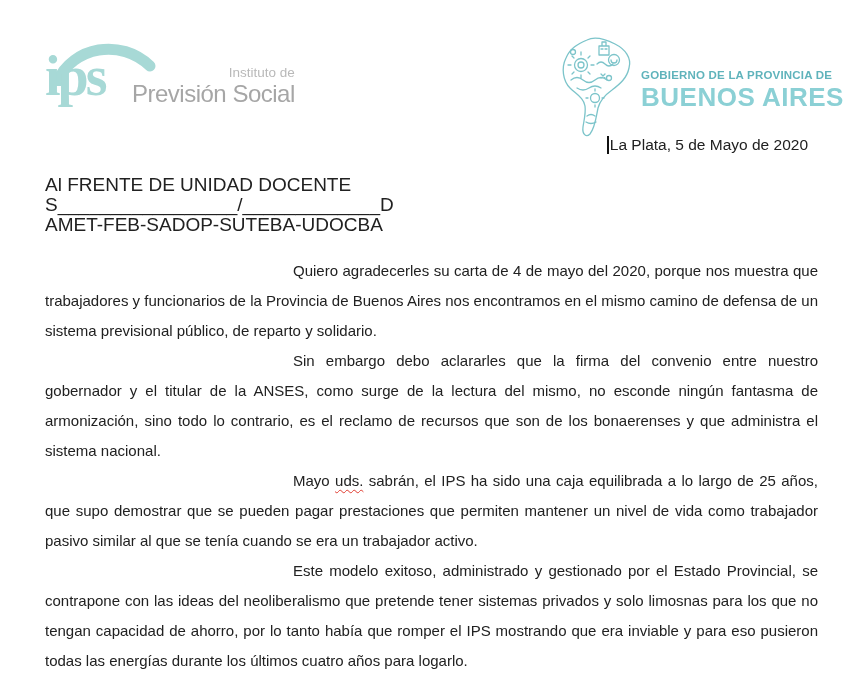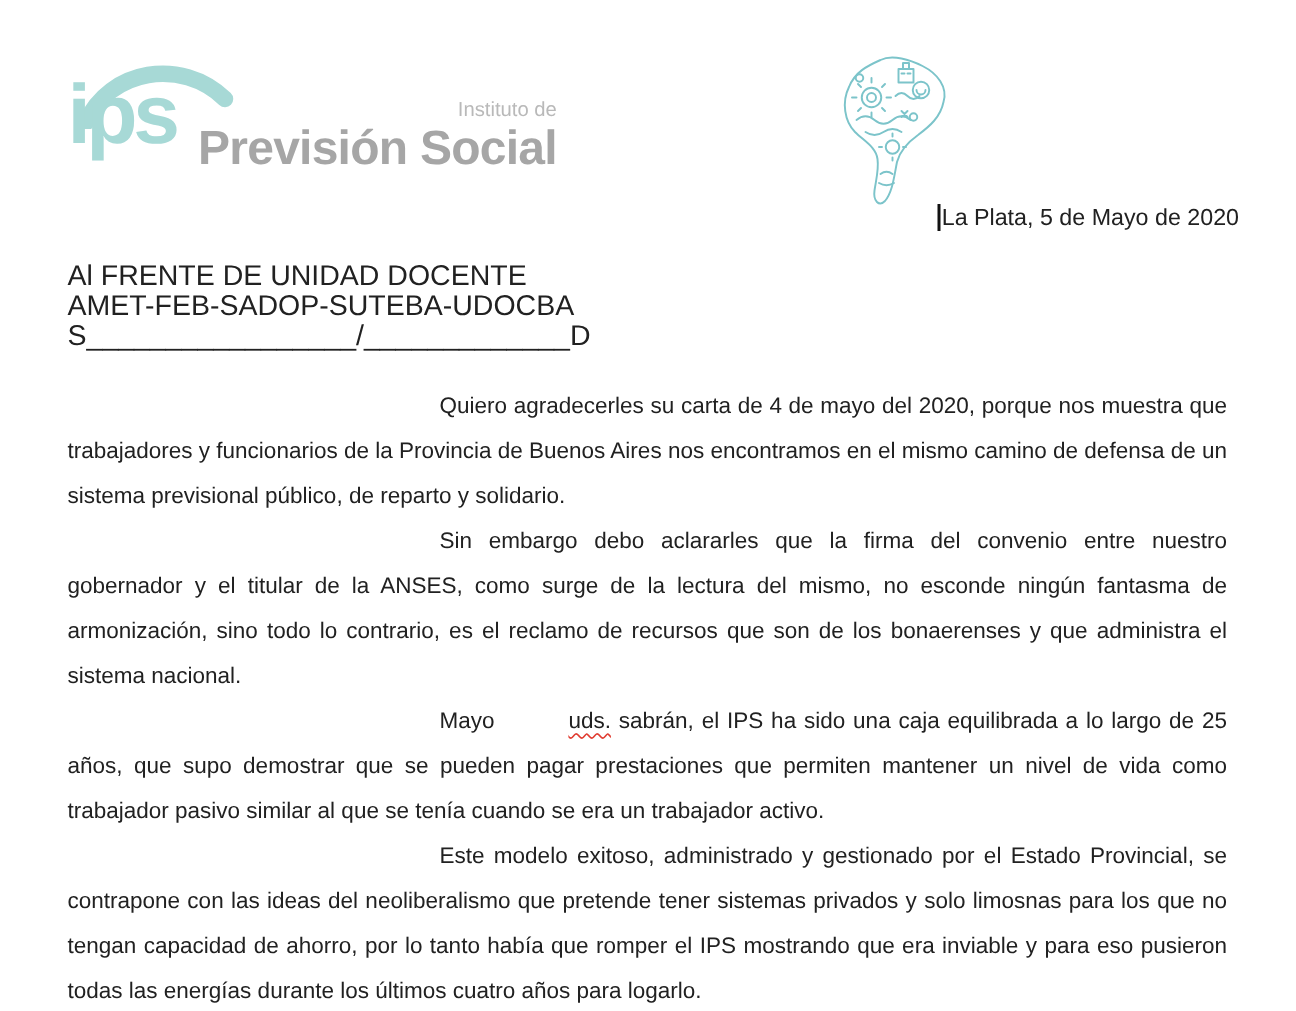--- a/index.html
+++ b/index.html
@@ -11,39 +11,39 @@
     overflow: hidden;
     font-family: "Liberation Sans", sans-serif;
     color: var(--text, #212121);
   }
 
   
   .ips-logo { position: absolute; left: 45px; top: 38px; width: 280px; height: 82px; }
   .ips-arc { position: absolute; left: 6px; top: 0; }
   .ips-acronym {
     position: absolute; left: 0; top: 10px;
-    font-family: Liberation Sans, sans-serif;
+    font-family: Liberation Serif, serif;
     font-weight: bold; font-size: 56px; line-height: 1;
     letter-spacing: -3px;
     color: var(--ips-teal, #a7d9d6);
   }
   .ips-sub { position: absolute; left: 87px; top: 28px; line-height: 1; white-space: nowrap; }
   .ips-sub-line1 { display: block; font-size: 13.5px; color: var(--logo-gray-light, #b9b9b9); margin-bottom: 2px; text-align: right; }
-  .ips-sub-line2 { display: block; font-size: 32px; font-weight: bold; letter-spacing: -0.5px; color: var(--logo-gray, #a6a6a6); }
+  .ips-sub-line2 { display: block; font-size: 24px; font-weight: normal; letter-spacing: -0.5px; color: var(--logo-gray, #a6a6a6); }
 
   
   .gov-logo { position: absolute; left: 557px; top: 34px; width: 270px; height: 108px; }
   .gov-emblem { position: absolute; left: 0; top: 0; }
   .gov-text { position: absolute; left: 84px; top: 36px; white-space: nowrap; line-height: 1; }
   .gov-line1 { display: block; font-size: 11.5px; font-weight: bold; letter-spacing: 0.2px; color: var(--gov-teal-small, #5fb3bb); margin-bottom: 2px; }
   .gov-line2 { display: block; font-size: 26px; font-weight: bold; letter-spacing: 0.5px; color: var(--gov-teal-large, #8bd0d5); }
 
   
   .date-row {
-    position: absolute; top: 136px; right: 38px;
+    position: absolute; top: 136px; right: 56px;
     font-size: 15.5px; white-space: nowrap;
   }
   .text-cursor {
     display: inline-block; width: 2px; height: 18px;
     background: #111; vertical-align: -4px; margin-right: 1px;
   }
 
   
   .recipient { position: absolute; left: 45px; top: 175px; font-size: 19px; line-height: 20px; }
   .recipient .line { white-space: nowrap; }
@@ -54,21 +54,20 @@
     font-size: 15px; line-height: 30px;
     text-align: justify;
   }
   .letter-body p { margin: 0; text-indent: 248px; }
   .spell-error {
     text-decoration: underline;
     text-decoration-style: wavy;
     text-decoration-color: var(--spell-error, #e03c31);
     text-decoration-thickness: 1px;
     text-underline-offset: 3px;
-    margin-left: 44px;
   }
 </style>
 </head>
 <body>
 
 <div class="page">
 
   <div class="ips-logo">
     <svg class="ips-arc" width="106" height="48" viewBox="0 0 106 48">
       <path d="M6,44 C22,8 70,0 99,28" fill="none" stroke="#a7d9d6" stroke-width="11" stroke-linecap="round"></path>
@@ -94,30 +93,34 @@
         <path d="M14,46 q6,-5 12,0 q6,5 12,0 q6,-5 12,0"></path>
         <path d="M20,54 q6,4 12,0 q6,-4 12,0"></path>
         <circle cx="38" cy="64" r="4.5"></circle>
         <path d="M38,57 v-2 M38,71 v2 M31,64 h-2 M45,64 h2"></path>
         <path d="M30,82 q4,-3 8,0 M29,88 q5,3 10,0"></path>
         <circle cx="52" cy="44" r="2.5"></circle>
         <circle cx="16" cy="18" r="2.5"></circle>
         <path d="M44,40 l4,4 M48,40 l-4,4"></path>
       </g>
     </svg>
+    <span class="gov-text">
+      <span class="gov-line1">GOBIERNO DE LA PROVINCIA DE</span>
+      <span class="gov-line2">BUENOS AIRES</span>
+    </span>
   </div>
 
   <div class="date-row">
     <span class="text-cursor"></span><span>La Plata, 5 de Mayo de 2020</span>
   </div>
 
   <div class="recipient">
     <div class="line">Al FRENTE DE UNIDAD DOCENTE</div>
+    <div class="line"><span>S</span><span>_________________</span><span>/</span><span>_____________</span><span>D</span></div>
     <div class="line">AMET-FEB-SADOP-SUTEBA-UDOCBA</div>
-    <div class="line"><span>S</span><span>_________________</span><span>/</span><span>_____________</span><span>D</span></div>
   </div>
 
   <div class="letter-body">
     <p>Quiero agradecerles su carta de 4 de mayo del 2020, porque nos muestra que trabajadores y funcionarios de la Provincia de Buenos Aires nos encontramos en el mismo camino de defensa de un sistema previsional público, de reparto y solidario.</p>
     <p>Sin embargo debo aclararles que la firma del convenio entre nuestro gobernador y el titular de la ANSES, como surge de la lectura del mismo, no esconde ningún fantasma de armonización, sino todo lo contrario, es el reclamo de recursos que son de los bonaerenses y que administra el sistema nacional.</p>
     <p><span>Mayo </span><span class="spell-error">uds.</span><span> sabrán, el IPS ha sido una caja equilibrada a lo largo de 25 años, que supo demostrar que se pueden pagar prestaciones que permiten mantener un nivel de vida como trabajador pasivo similar al que se tenía cuando se era un trabajador activo.</span></p>
     <p>Este modelo exitoso, administrado y gestionado por el Estado Provincial, se contrapone con las ideas del neoliberalismo que pretende tener sistemas privados y solo limosnas para los que no tengan capacidad de ahorro, por lo tanto había que romper el IPS mostrando que era inviable y para eso pusieron todas las energías durante los últimos cuatro años para logarlo.</p>
   </div>
 
 </div>

